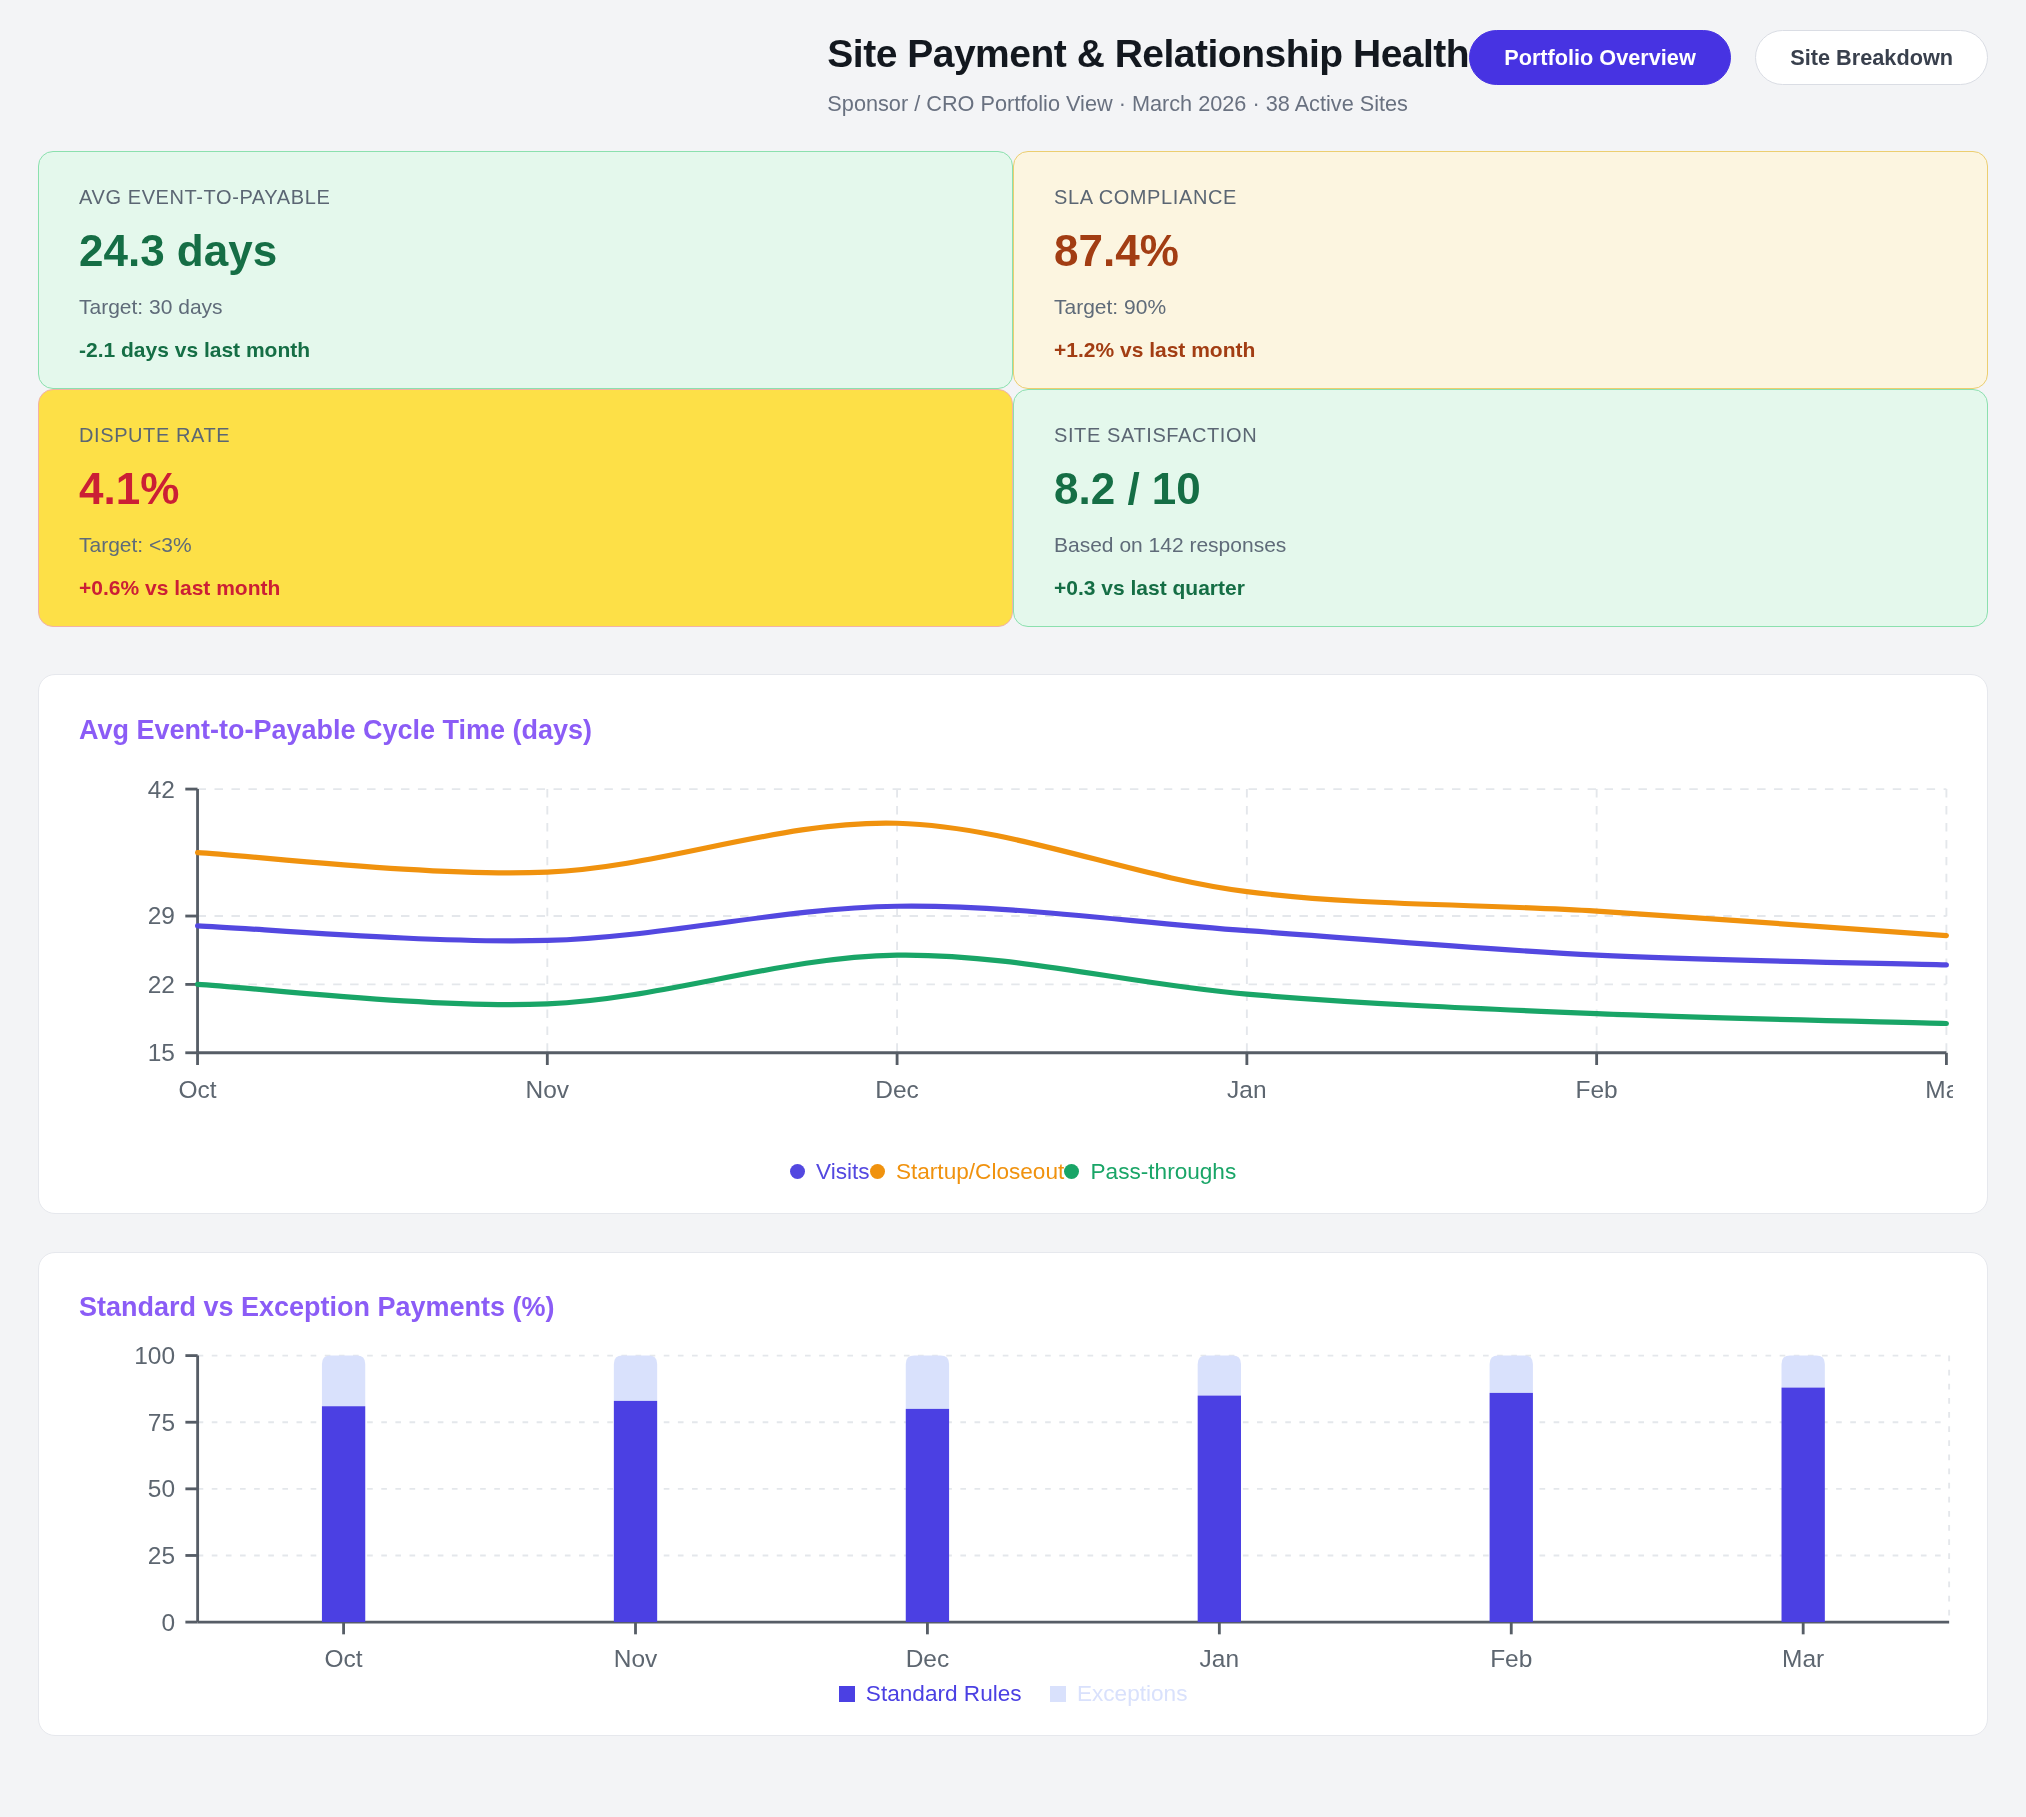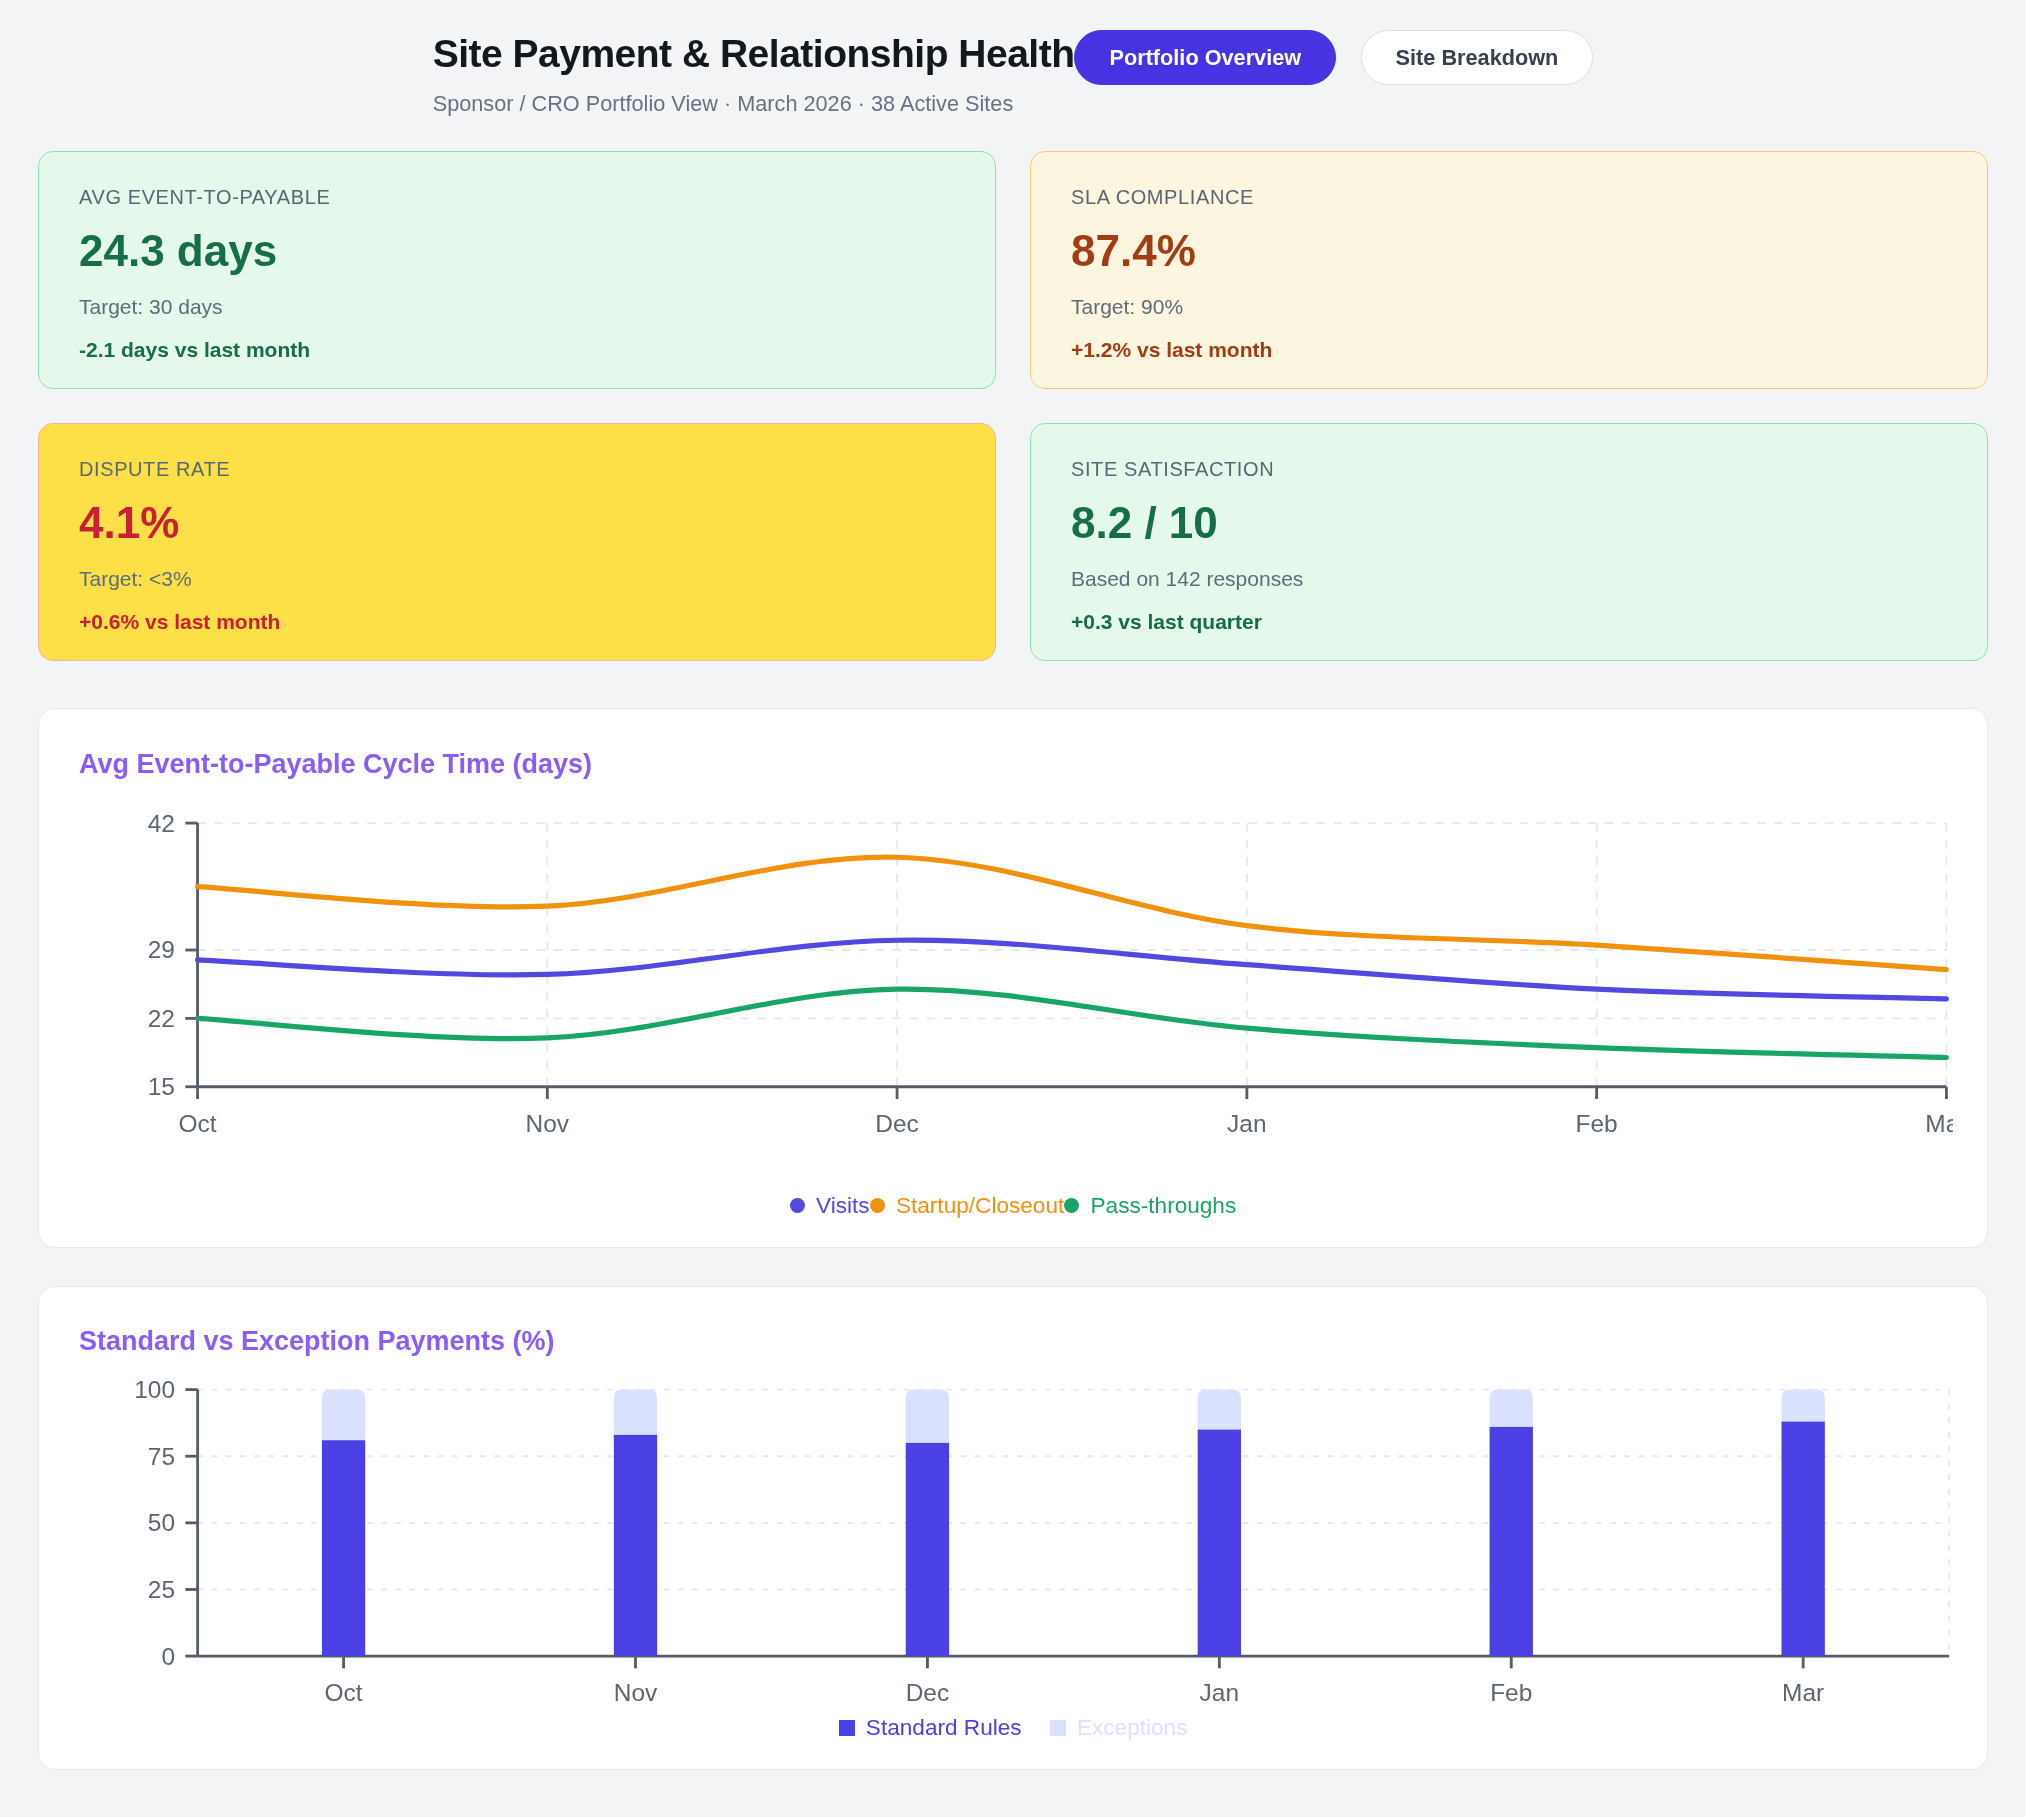--- a/index.html
+++ b/index.html
@@ -5,33 +5,33 @@
   html,body{margin:0;padding:0;}
   body{
     width:2026px;height:1817px;overflow:hidden;
     background:#f3f4f6;
     font-family:"Liberation Sans","DejaVu Sans",sans-serif;
     color:#161b26;
   }
   .page{padding:24.5px 38px 0 38px;}
 
   
-  .header{display:flex;justify-content:center;align-items:flex-start;}
+  .header{display:flex;justify-content:flex-end;align-items:flex-start;}
   .page-title{font-size:39px;font-weight:800;letter-spacing:-0.5px;color:#13181f;margin:7.5px 0 0 0;}
   .page-subtitle{font-size:21.7px;color:#697180;margin-top:15px;}
   .tabs{display:flex;gap:24.5px;margin-top:5.6px;}
   .tab{
     border-radius:941px;padding:0 34px;height:55px;display:flex;align-items:center;
     font-size:21.7px;font-weight:700;cursor:pointer;box-sizing:border-box;white-space:nowrap;
   }
   .tab.active{background:#4733e2;color:#ffffff;border:1.9px solid #4733e2;}
   .tab.inactive{background:#ffffff;color:#39404d;border:1.9px solid #dadde4;}
 
   
-  .kpi-grid{display:grid;grid-template-columns:1fr 1fr;gap:34px;margin-top:34px;}
+  .kpi-grid{display:grid;grid-template-columns:1fr 1fr;margin-top:34px;}
   .kpi-card{border-radius:15px;border:1.9px solid;padding:26px 40px;height:238px;box-sizing:border-box;}
   .kpi-card.mint{background:#e4f8ec;border-color:#8be0ae;}
   .kpi-card.amber{background:#fcf5e0;border-color:#ecce70;}
   .kpi-card.red{background:#fde047;border-color:#f1b2a8;}
   .kpi-label{font-size:20px;font-weight:500;letter-spacing:0.6px;color:#5b6673;margin-top:7.5px;}
   .kpi-value{font-size:44px;font-weight:800;margin-top:17px;}
   .kpi-target{font-size:21px;color:#5f6b79;margin-top:19px;}
   .kpi-delta{font-size:21px;font-weight:700;margin-top:19px;}
   .mint .kpi-value,.mint .kpi-delta{color:#156e45;}
   .amber .kpi-value,.amber .kpi-delta{color:#a23d13;}

